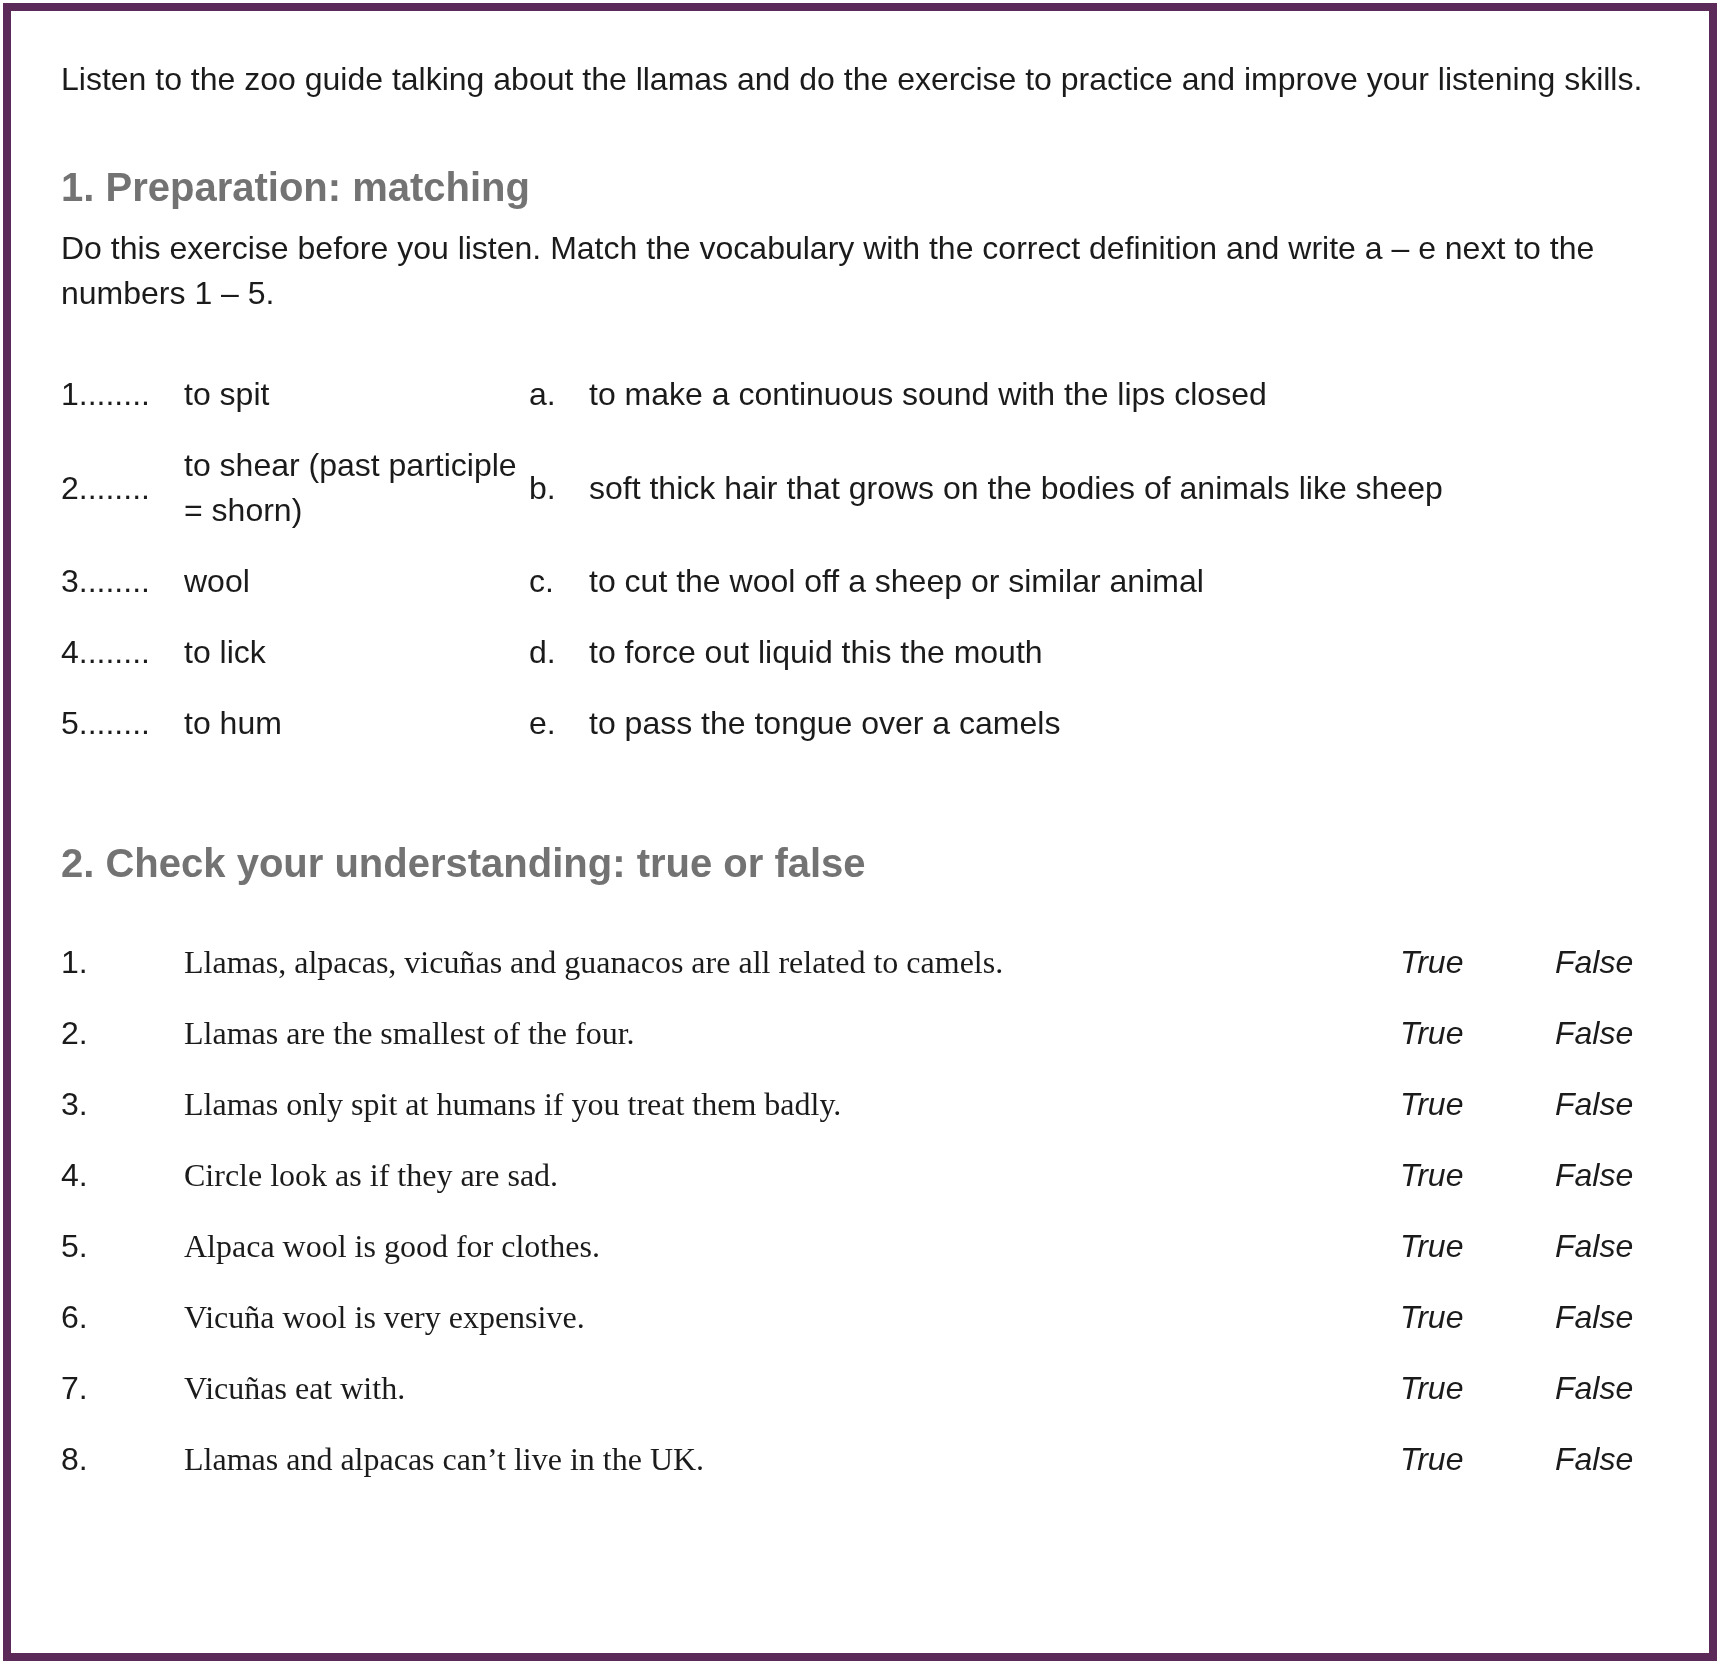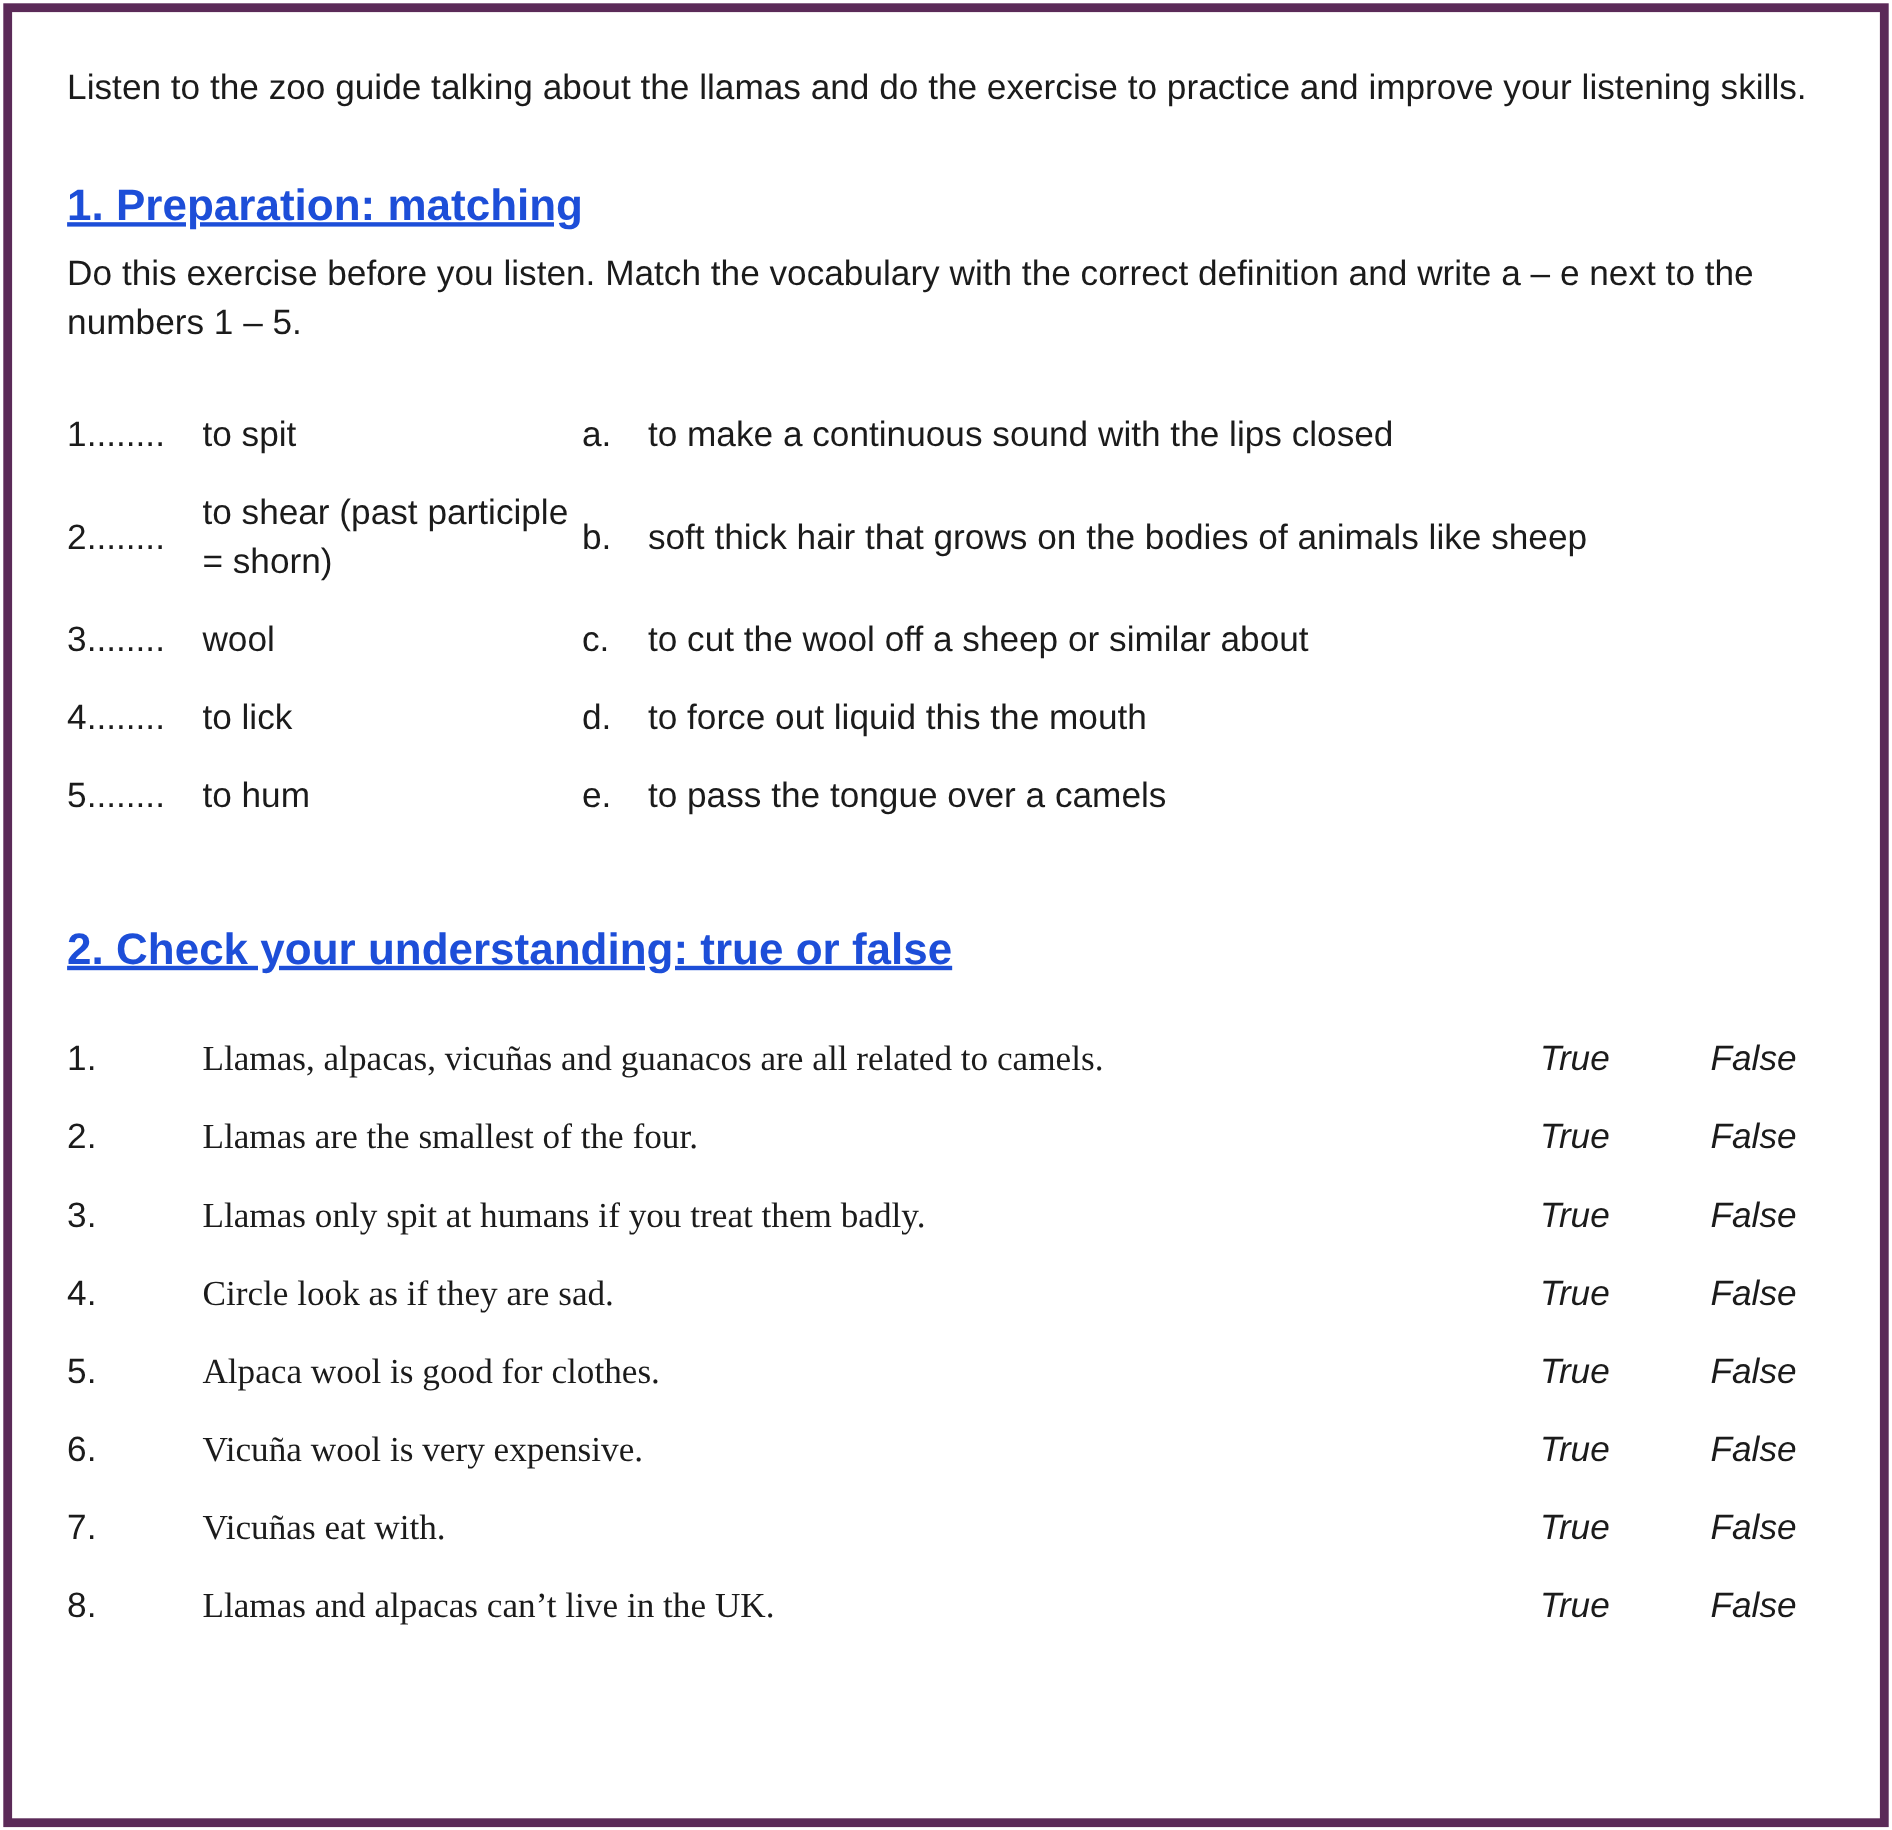--- a/index.html
+++ b/index.html
@@ -27,23 +27,22 @@
   }
   .intro {
     margin: 0;
     font-size: 32px;
     line-height: 45px;
   }
   .section-heading {
     font-size: 40px;
     line-height: 50px;
     font-weight: bold;
-    color: #1d4ed8;
+    color: #737373;
     margin: 60px 0 14px 0;
-    text-decoration: underline;
   }
   .section-heading.second {
     margin-top: 66px;
     margin-bottom: 12px;
   }
   .instructions {
     margin: 0;
     font-size: 32px;
     line-height: 45px;
   }
@@ -105,21 +104,21 @@
         <tr>
           <td class="m-num">2........</td>
           <td class="m-term">to shear (past participle = shorn)</td>
           <td class="m-letter">b.</td>
           <td class="m-def">soft thick hair that grows on the bodies of animals like sheep</td>
         </tr>
         <tr>
           <td class="m-num">3........</td>
           <td class="m-term">wool</td>
           <td class="m-letter">c.</td>
-          <td class="m-def">to cut the wool off a sheep or similar about</td>
+          <td class="m-def">to cut the wool off a sheep or similar animal</td>
         </tr>
         <tr>
           <td class="m-num">4........</td>
           <td class="m-term">to lick</td>
           <td class="m-letter">d.</td>
           <td class="m-def">to force out liquid this the mouth</td>
         </tr>
         <tr>
           <td class="m-num">5........</td>
           <td class="m-term">to hum</td>

